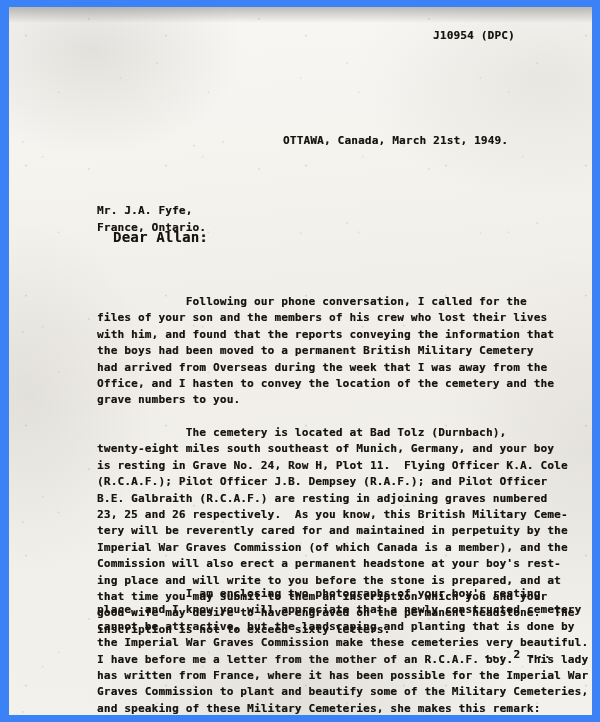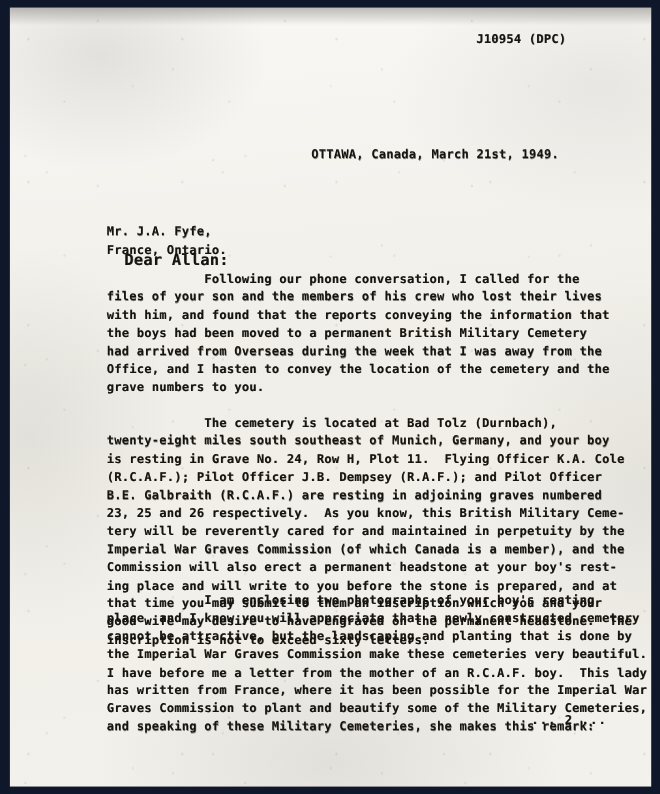--- a/index.html
+++ b/index.html
@@ -12,21 +12,21 @@
     height: 722px;
     overflow: hidden;
     font-family: "DejaVu Sans Mono", monospace;
   }
 
   
   #scan-backdrop {
     position: relative;
     width: 600px;
     height: 722px;
-    background: #0f172a;
+    background: #3b82f6;
   }
 
   #paper {
     position: absolute;
     left: 9px;
     top: 7px;
     width: 583px;
     height: 708px;
     background: #f2f0ea;
     overflow: hidden;
@@ -121,20 +121,21 @@
     line-height: 16px;
     padding-left: 16px;
   }
 
   .body-par {
     position: absolute;
     left: 88px;
     width: 452px;
     font-size: 11px;
     line-height: 16.4px;
+    margin-top: 48px;
   }
   #par-1 { top: 239px; }
   #par-2 { top: 370px; }
   #par-3 { top: 531px; }
 
   #continuation {
     position: absolute;
     left: 474px;
     top: 641px;
     font-size: 11px;

